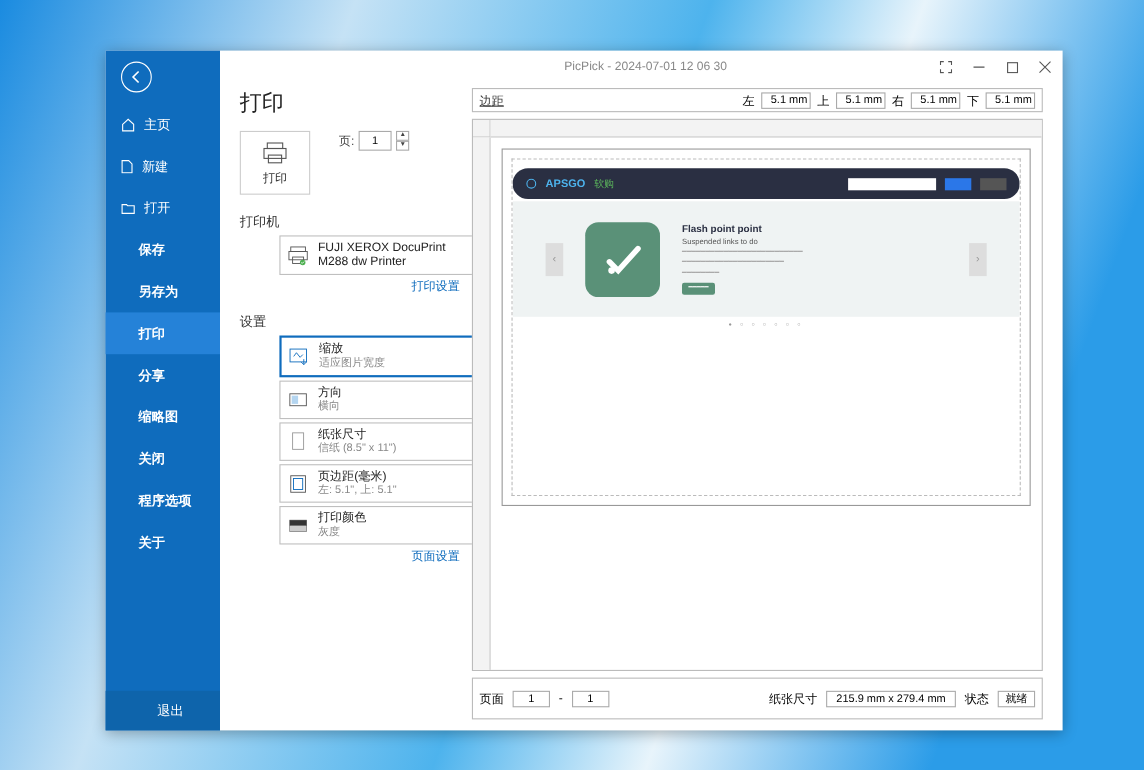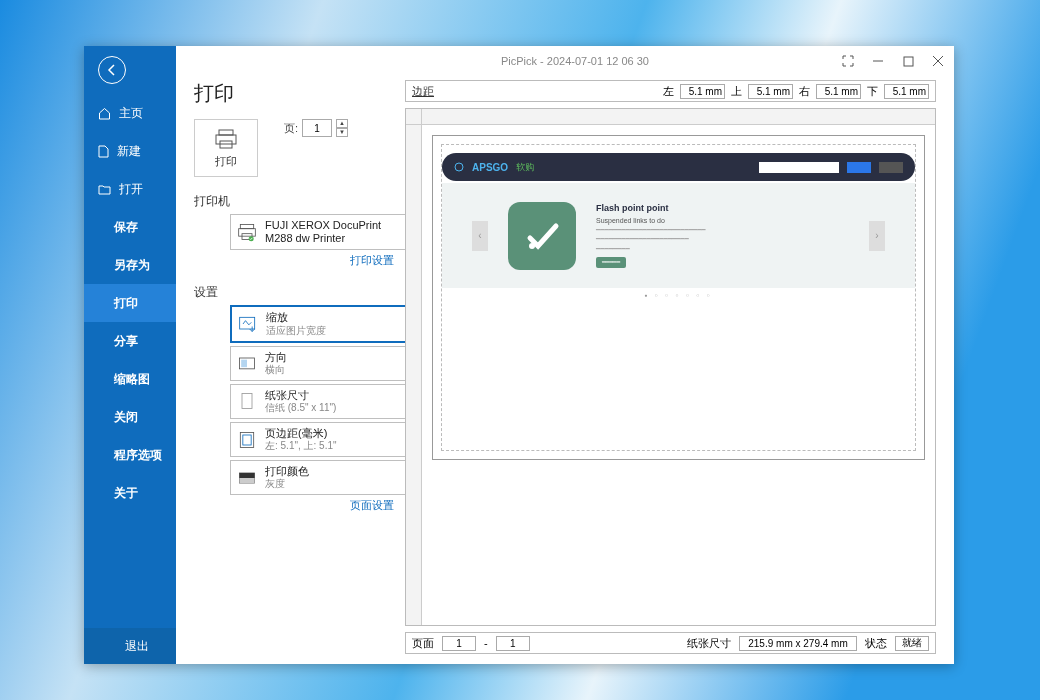--- a/index.html
+++ b/index.html
@@ -1,21 +1,21 @@
 <!DOCTYPE html>
 <html><head>
 <meta charset="utf-8">
 <style>
 * { margin: 0; padding: 0; box-sizing: border-box; font-family: "Microsoft YaHei", "Segoe UI", sans-serif; }
 body { width: 1040px; height: 700px; overflow: hidden; background: linear-gradient(110deg, #1a8be0 0%, #c5e2f5 25%, #4db3ed 50%, #e8f4fb 65%, #2b9ce8 85%); position: relative; }
-.window { position: absolute; left: 84px; top: 46px; width: 870px; height: 618px; background: #fff; box-shadow: 0 2px 12px rgba(0,0,0,.3); display: flex; }
+.window { position: absolute; left: 96px; top: 46px; width: 870px; height: 618px; background: #fff; box-shadow: 0 2px 12px rgba(0,0,0,.3); display: flex; }
 .titlebar { position: absolute; top: 0; left: 112px; right: 0; height: 30px; display: flex; align-items: center; justify-content: center; color: #888; font-size: 11px; }
 .titlebar .wincontrols { position: absolute; right: 8px; top: 0; display: flex; gap: 14px; align-items: center; height: 30px; }
 .wincontrols span { width: 16px; height: 16px; display: flex; align-items: center; justify-content: center; color: #555; }
-.sidebar { width: 92px; background: #0f6cbd; color: #fff; display: flex; flex-direction: column; font-size: 12px; padding-top: 10px; position: relative; }
+.sidebar { width: 104px; background: #0f6cbd; color: #fff; display: flex; flex-direction: column; font-size: 12px; padding-top: 10px; position: relative; }
 .back-btn { width: 28px; height: 28px; border: 1.5px solid #fff; border-radius: 50%; margin-left: 14px; margin-bottom: 10px; display: flex; align-items: center; justify-content: center; cursor: pointer; }
 .nav-item { height: 38px; display: flex; align-items: center; padding-left: 14px; gap: 8px; cursor: pointer; }
 .nav-item.indent { padding-left: 30px; font-weight: bold; }
 .nav-item.selected { background: #2582d8; }
 .nav-item.exit { position: absolute; bottom: 0; width: 100%; background: #0e64ab; height: 36px; justify-content: center; }
 .main { flex: 1; padding: 34px 18px 10px 18px; display: flex; gap: 10px; }
 .leftcol { width: 200px; }
 .leftcol h1 { font-size: 20px; font-weight: 400; color: #222; margin-bottom: 12px; }
 .print-btn { width: 64px; height: 58px; border: 1px solid #ccc; display: flex; flex-direction: column; align-items: center; justify-content: center; gap: 4px; cursor: pointer; font-size: 11px; color: #333; }
 .pages-row { display: flex; align-items: center; gap: 4px; margin-bottom: 8px; font-size: 11px; color: #444; }
@@ -47,21 +47,21 @@
 .mock-search { background: #fff; width: 80px; height: 11px; margin-left: auto; }
 .mock-btn1 { background: #2b77e8; width: 24px; height: 11px; }
 .mock-btn2 { background: #555; width: 24px; height: 11px; }
 .mock-hero { background: #eff3f3; height: 105px; margin-top: 2px; display: flex; align-items: center; padding: 0 30px; gap: 20px; position: relative; }
 .mock-hero .arrow { width: 16px; height: 30px; background: #ddd; display: flex; align-items: center; justify-content: center; color: #999; font-size: 10px; }
 .mock-icon { width: 68px; height: 68px; background: #5a9178; border-radius: 12px; display: flex; align-items: center; justify-content: center; }
 .mock-text { flex: 1; font-size: 7px; color: #555; line-height: 1.3; }
 .mock-text .mt-title { font-size: 9px; color: #2a2f42; font-weight: bold; margin-bottom: 2px; }
 .mock-text .mt-btn { display: inline-block; background: #5a9178; color: #fff; font-size: 6px; padding: 2px 6px; border-radius: 2px; margin-top: 4px; }
 .mock-dots { text-align: center; font-size: 5px; color: #999; letter-spacing: 3px; margin-top: 4px; }
-.status-bar { display: flex; align-items: center; gap: 8px; font-size: 11px; height: 22px; border: 1px solid #bbb; padding: 0 6px; margin-top: 6px; }
+.status-bar { display: flex; align-items: center; gap: 8px; font-size: 11px; height: 38px; border: 1px solid #bbb; padding: 0 6px; margin-top: 6px; }
 .status-bar input { height: 15px; font-size: 10px; border: 1px solid #aaa; text-align: center; }
 .spacer { flex: 1; }
 svg { display: block; }
 </style>
 </head>
 <body>
 
 <div class="window">
   <div class="titlebar">
     <span>PicPick - 2024-07-01 12 06 30</span>

